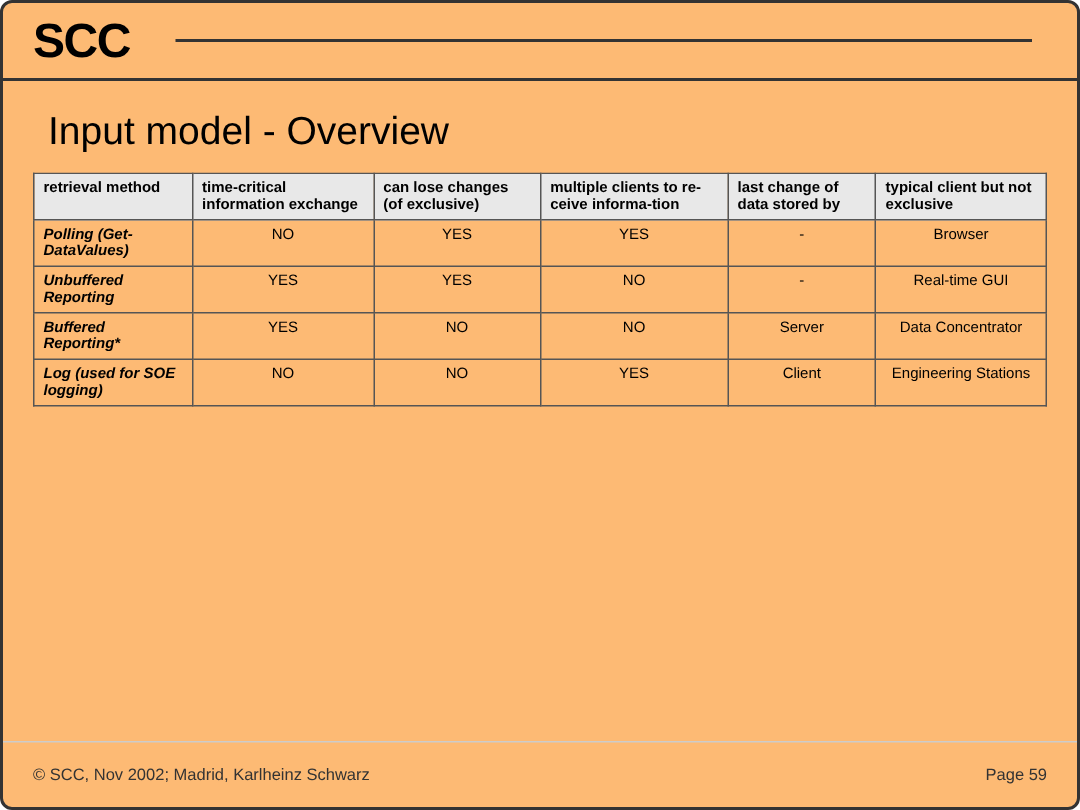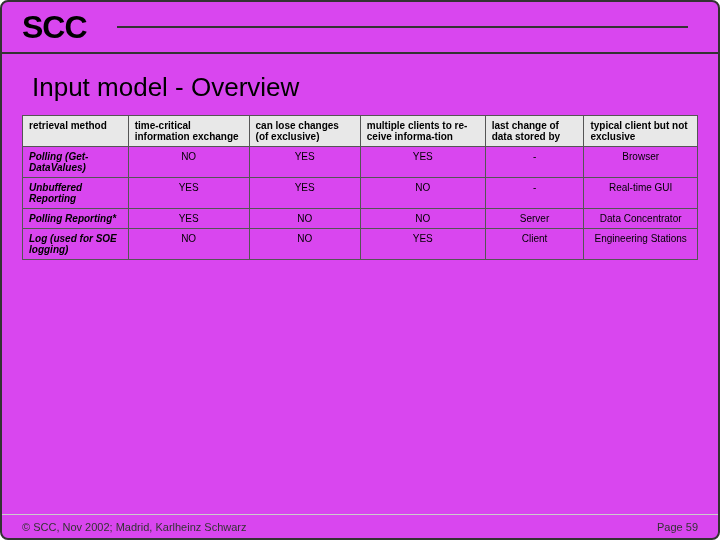--- a/index.html
+++ b/index.html
@@ -9,21 +9,21 @@
       background: #ffffff;
       font-family: Arial, Helvetica, sans-serif;
       font-size: 11px;
       color: #000;
       overflow: hidden;
     }
 
     .slide {
       width: 720px;
       height: 540px;
-      background: #d946ef;
+      background: #fdba74;
       border: 2px solid #333;
       border-radius: 8px;
       display: flex;
       flex-direction: column;
       padding: 0;
       position: relative;
     }
 
     
     .header {
@@ -105,21 +105,21 @@
       text-align: left;
     }
 
     
     .footer {
       display: flex;
       justify-content: space-between;
       align-items: center;
       padding: 8px 20px;
       border-top: 1px solid #ccc;
-      height: 24px;
+      height: 44px;
       gap: 24px;
     }
 
     .footer-left {
       font-size: 11px;
       color: #333;
     }
 
     .footer-right {
       font-size: 11px;
@@ -164,21 +164,21 @@
           </tr>
           <tr>
             <td>Unbuffered Reporting</td>
             <td>YES</td>
             <td>YES</td>
             <td>NO</td>
             <td>-</td>
             <td>Real-time GUI</td>
           </tr>
           <tr>
-            <td>Polling Reporting*</td>
+            <td>Buffered Reporting*</td>
             <td>YES</td>
             <td>NO</td>
             <td>NO</td>
             <td>Server</td>
             <td>Data Concentrator</td>
           </tr>
           <tr>
             <td>Log (used for SOE logging)</td>
             <td>NO</td>
             <td>NO</td>

